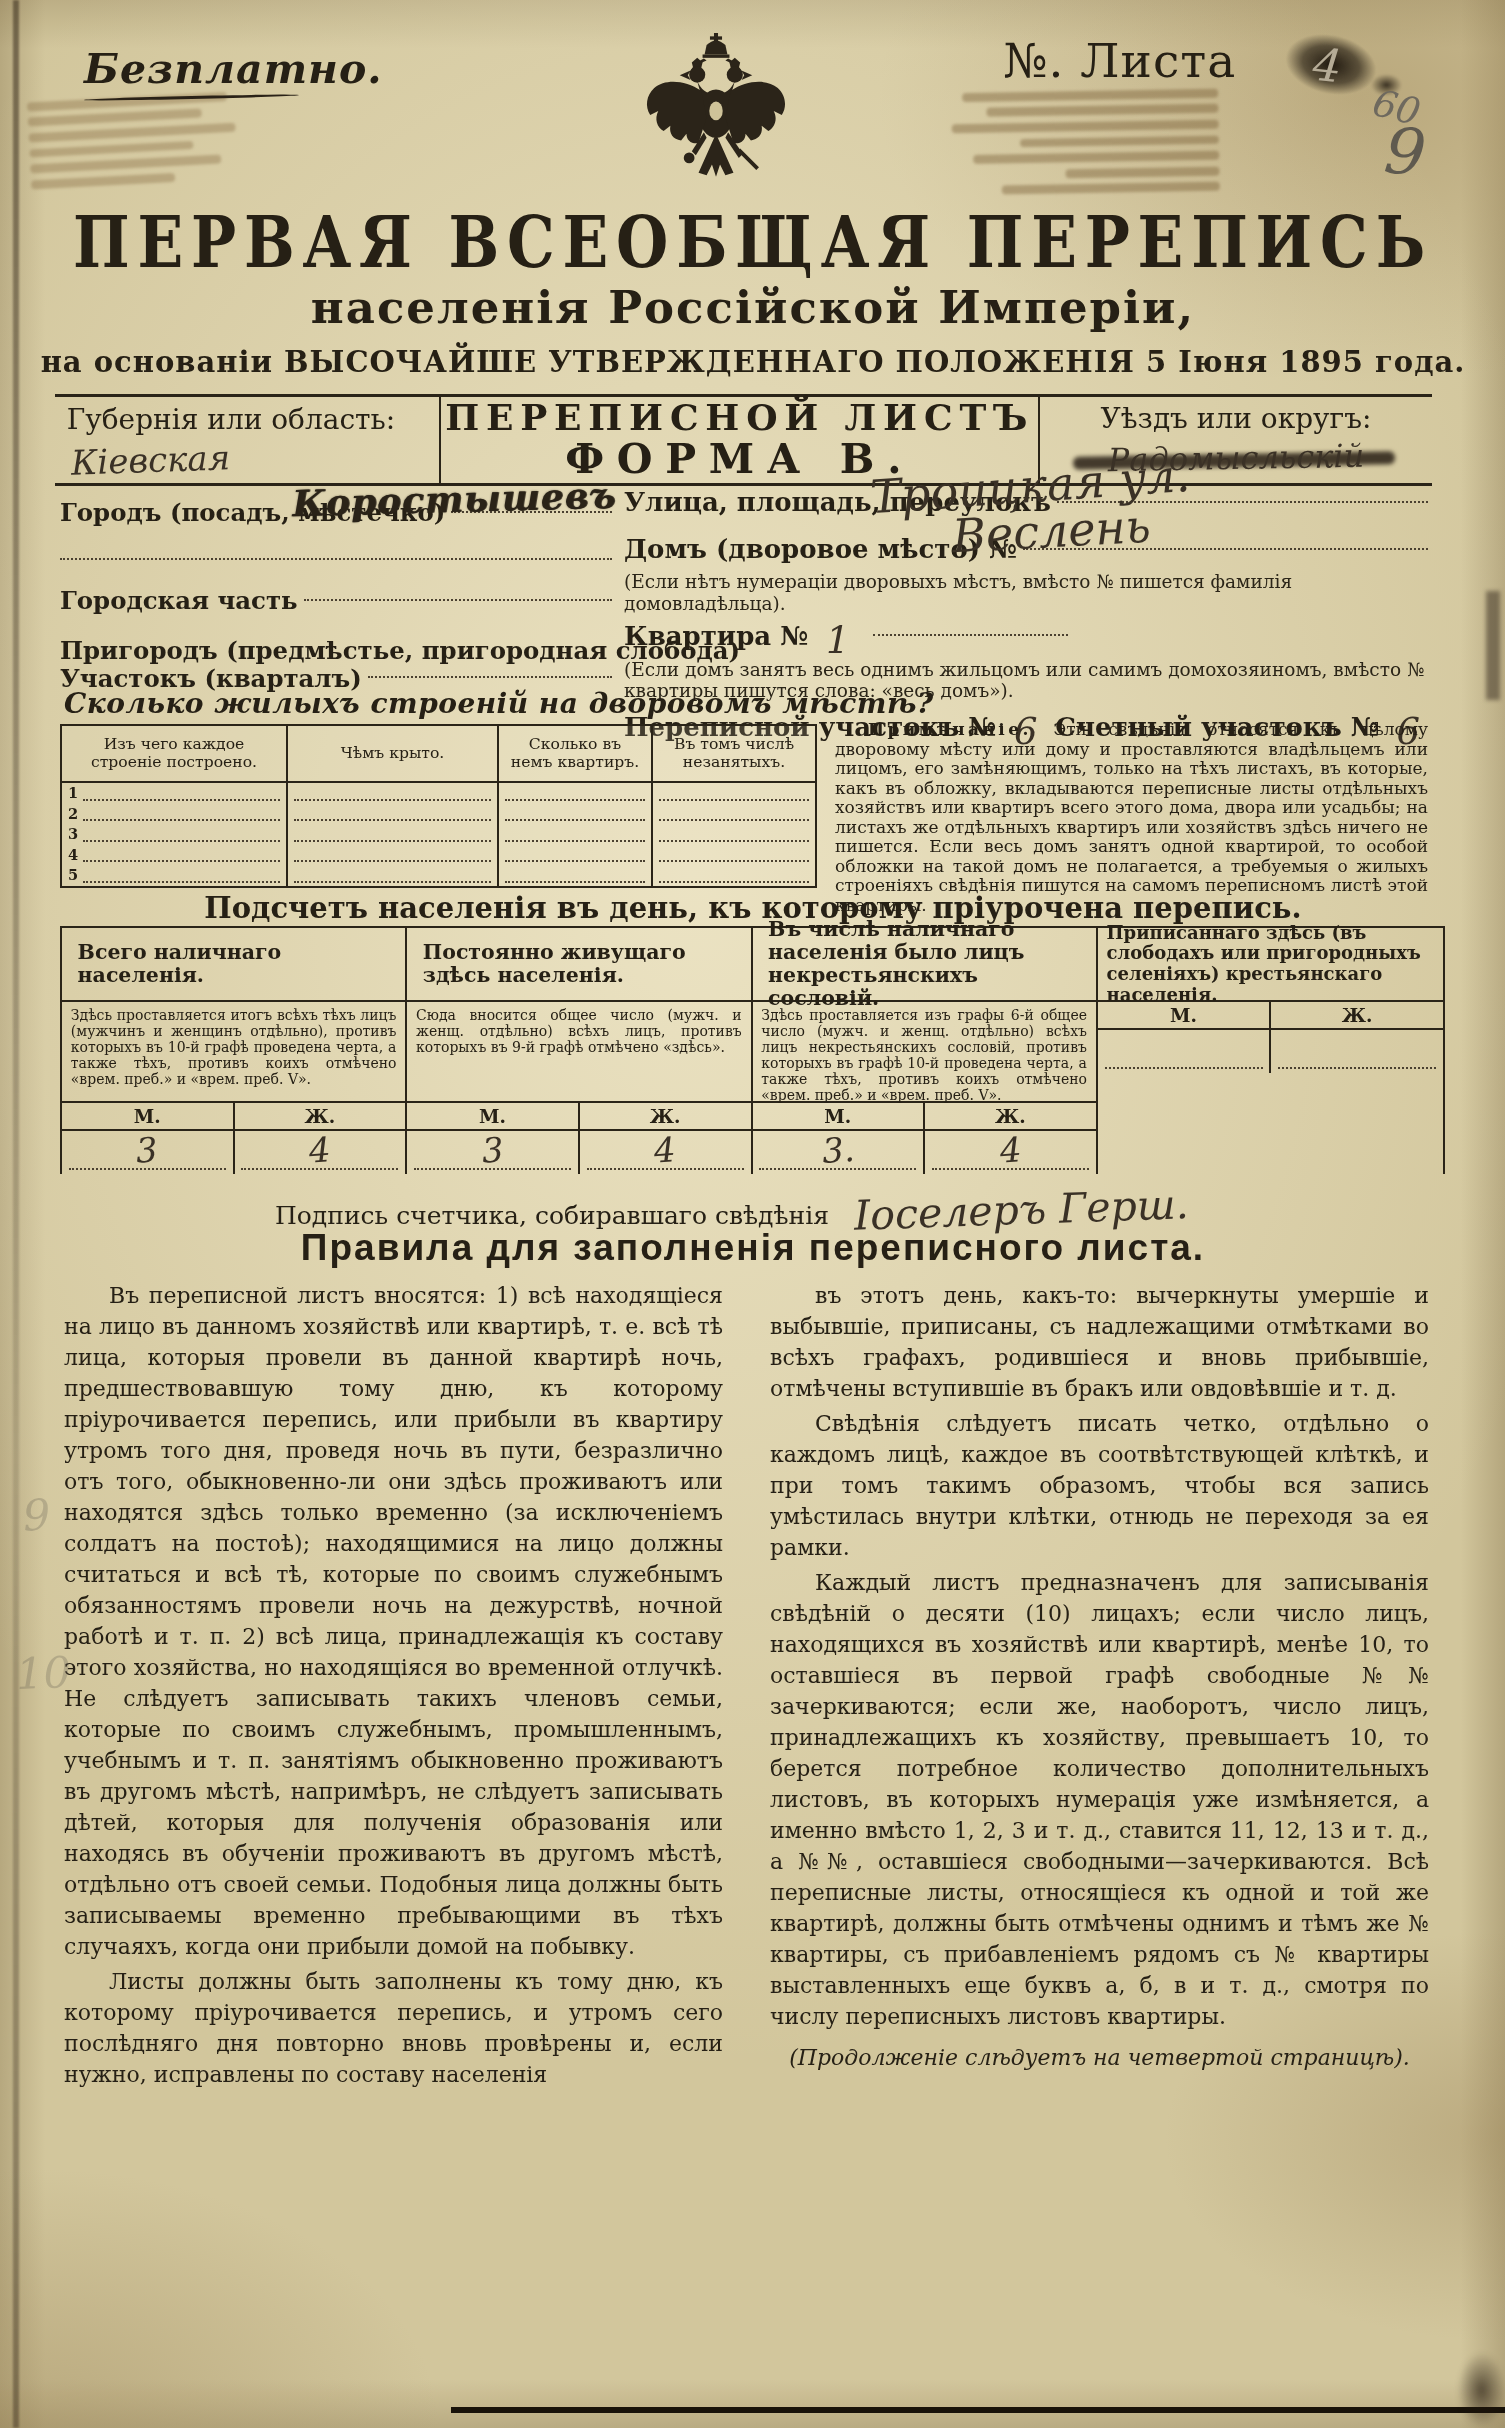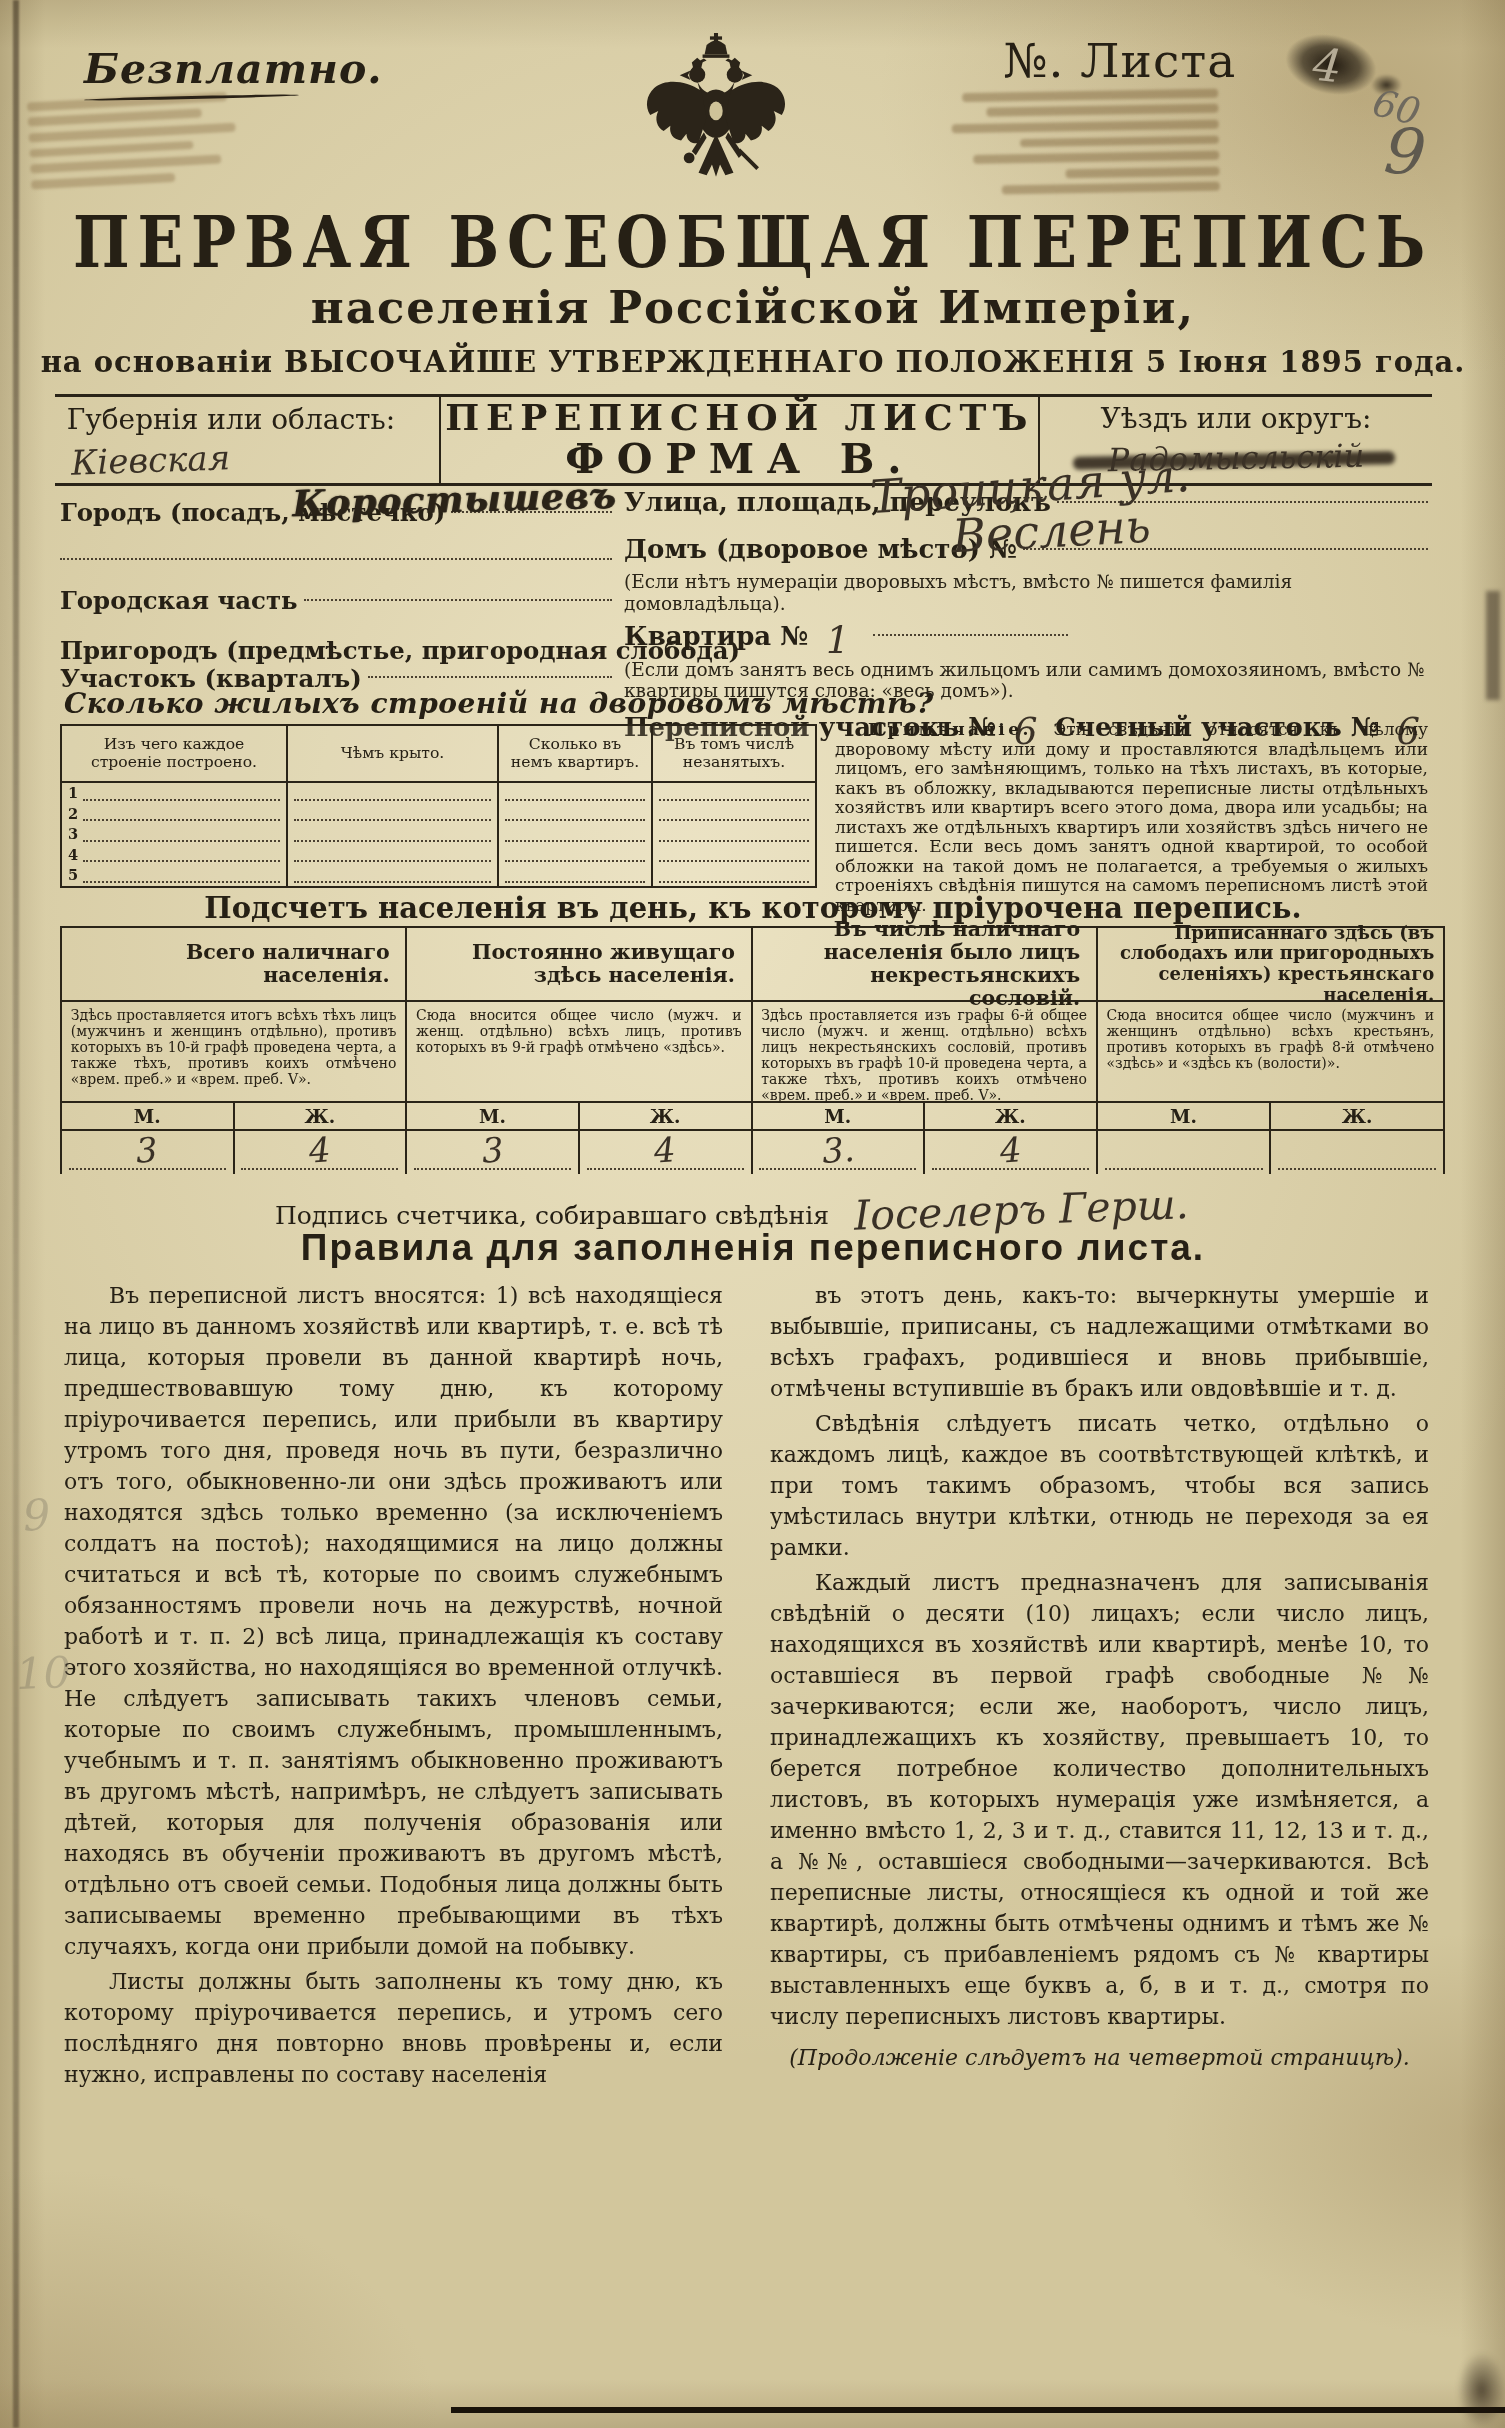--- a/index.html
+++ b/index.html
@@ -98,21 +98,21 @@
   .note{left:835px;top:720px;width:593px;font-size:17px;line-height:19.5px;text-align:justify;}
   .note .sperr{font-weight:bold;letter-spacing:3.4px;}
   .note p{margin:0;text-indent:33px;}
 
   
   .pop-title{left:0;top:891px;width:1506px;text-align:center;font-weight:bold;font-size:29px;}
   .pop-table{left:60px;top:926px;width:1385px;display:flex;border:2.9px solid #2a2418;border-bottom:none;box-sizing:border-box;}
   .pgroup{width:25%;border-right:2.4px solid #2a2418;display:flex;flex-direction:column;box-sizing:border-box;}
   .pgroup:last-child{border-right:none;}
   .phead{height:74px;border-bottom:2.4px solid #2a2418;display:flex;align-items:center;justify-content:center;
-    text-align:right;font-weight:bold;font-size:20.5px;line-height:1.12;padding:2px 15.6px;box-sizing:border-box;}
+    text-align:left;font-weight:bold;font-size:20.5px;line-height:1.12;padding:2px 15.6px;box-sizing:border-box;}
   .pgroup.g4 .phead{font-size:18px;padding:2px 8.8px;line-height:1.14;}
   .pdesc{height:101px;border-bottom:2.4px solid #2a2418;font-size:14px;line-height:16px;text-align:justify;
     padding:4.9px 8.8px;box-sizing:border-box;}
   .pmzh{display:flex;height:26px;border-bottom:2.4px solid #2a2418;}
   .pmzh .mz{flex:1;display:flex;align-items:center;justify-content:center;font-weight:bold;font-size:18.5px;}
   .pmzh .mz:first-child{border-right:2px solid #2a2418;}
   .pvals{display:flex;height:43px;}
   .vc{flex:1;position:relative;display:flex;align-items:flex-end;justify-content:center;padding-bottom:6.8px;}
   .vc:first-child{border-right:2px solid #2a2418;}
   .vc::after{content:"";position:absolute;left:6.8px;right:6.8px;bottom:3.9px;border-bottom:2.4px dotted #4a4030;}
@@ -408,21 +408,20 @@
         <div class="vc">
             <span class="hand pnum">3.</span>
           </div>
         <div class="vc">
             <span class="hand pnum">4</span>
           </div>
       </div>
     </div>
     <div class="pgroup g4">
       <div class="phead">Приписаннаго здѣсь (въ слободахъ или пригородныхъ селеніяхъ) крестьянскаго населенія.</div>
-      <div class="pdesc">Сюда вносится общее число (мужчинъ и женщинъ отдѣльно) всѣхъ крестьянъ, противъ которыхъ въ графѣ 8-й отмѣчено «здѣсь» и «здѣсь къ (волости)».</div>
       <div class="pmzh">
         <div class="mz">М.</div>
         <div class="mz">Ж.</div>
       </div>
       <div class="pvals">
         <div class="vc">
             <span class="hand pnum"></span>
           </div>
         <div class="vc">
             <span class="hand pnum"></span>

